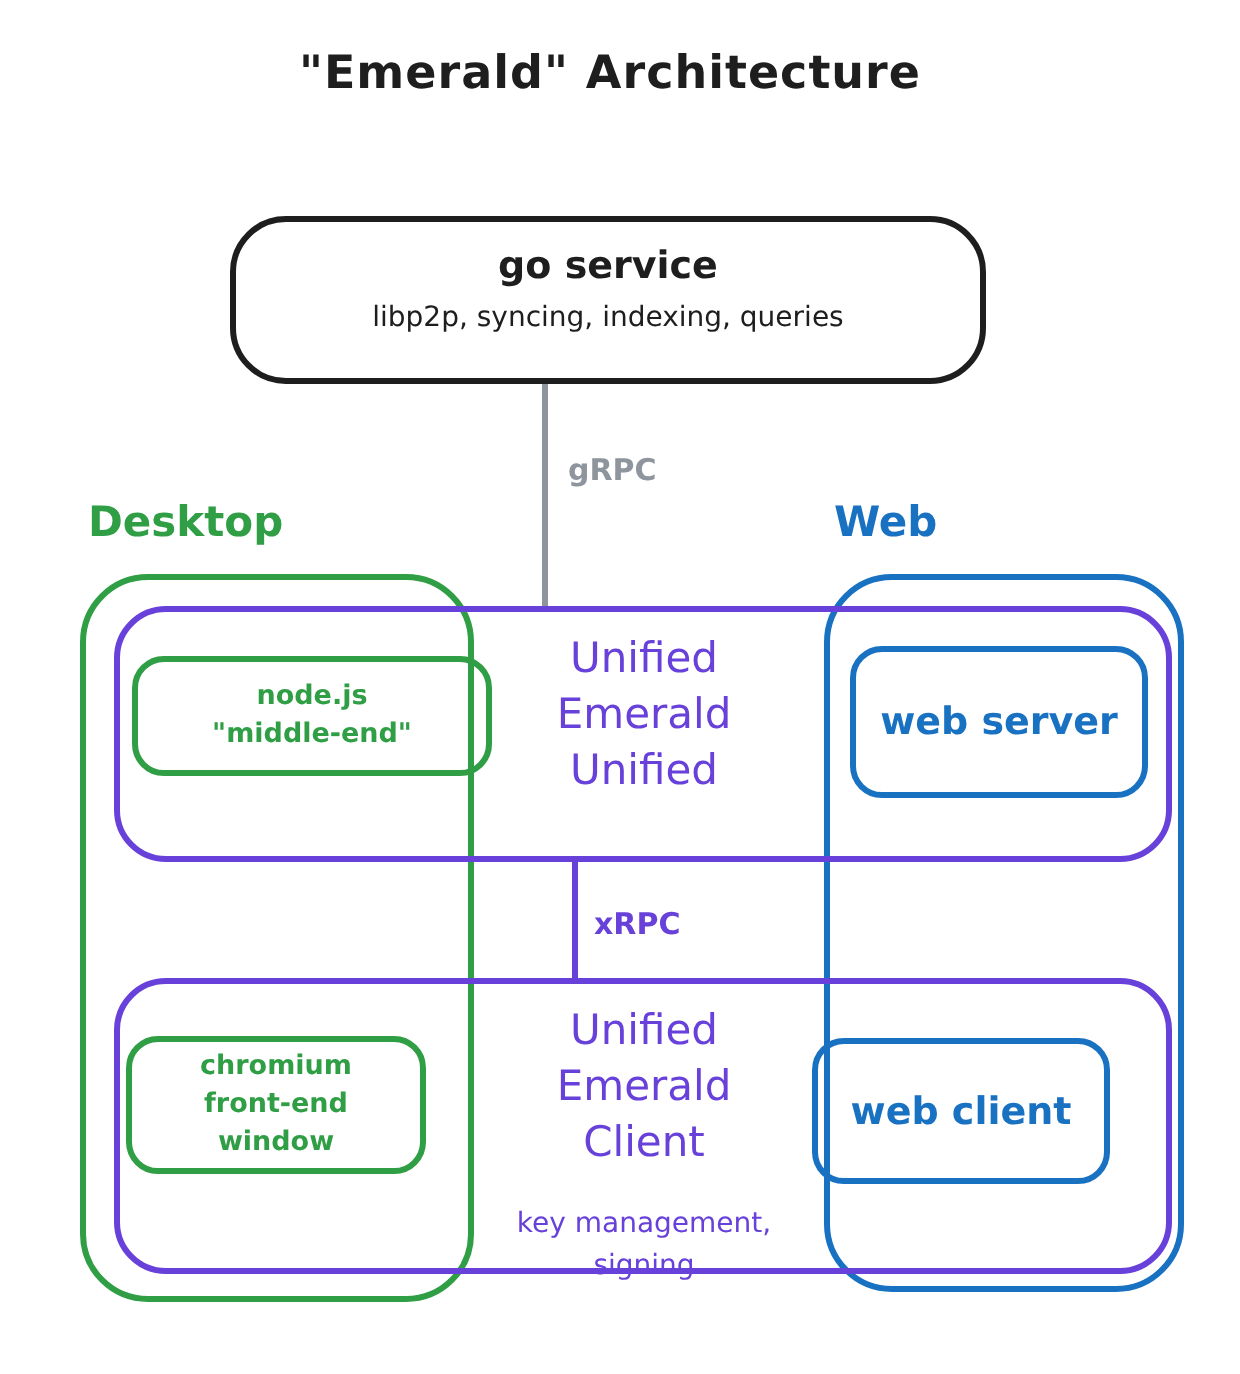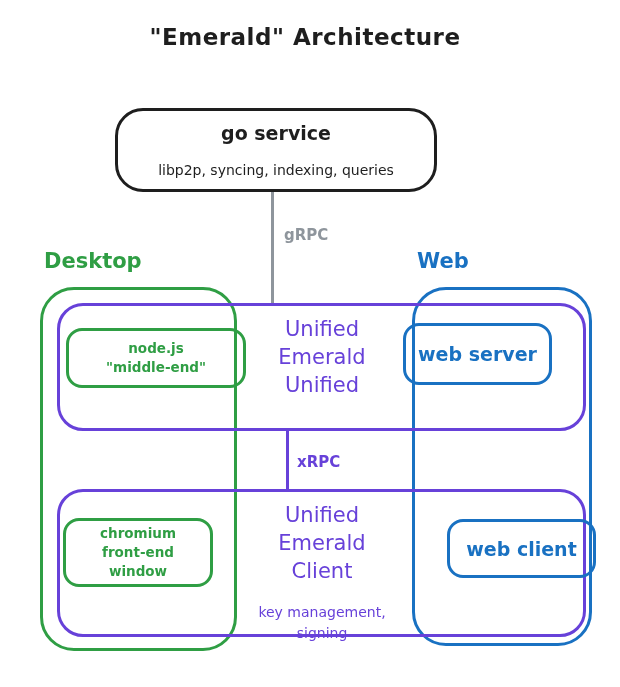--- a/index.html
+++ b/index.html
@@ -26,35 +26,35 @@
     letter-spacing: 0.5px;
   }
 
   .box {
     position: absolute;
     box-sizing: border-box;
     background: transparent;
   }
 
   .go-service-box {
-    left: 115px; top: 108px; width: 322px; height: 84px;
+    left: 115px; top: 108px; width: 378px; height: 84px;
     border: 3px solid var(--black);
     border-radius: 28px;
     text-align: center;
   }
   .go-service-title {
     display: block;
     margin-top: 11px;
     font-size: 19px;
     font-weight: bold;
     color: var(--black);
   }
   .go-service-subtitle {
     display: block;
-    margin-top: 18px;
+    margin-top: 7px;
     font-size: 14px;
     color: var(--black);
   }
 
   .grpc-line {
     left: 271px; top: 192px; width: 3px; height: 112px;
     background: var(--gray);
   }
   .grpc-label {
     left: 284px; top: 226px;
@@ -108,25 +108,25 @@
     left: 63px; top: 518px; width: 150px; height: 69px;
     border: 3px solid var(--green);
   }
   .green-text {
     font-size: 13.5px;
     font-weight: bold;
     color: var(--green);
     line-height: 19px;
   }
   .web-server-box {
-    left: 403px; top: 323px; width: 149px; height: 62px;
+    left: 425px; top: 323px; width: 149px; height: 76px;
     border: 3px solid var(--blue);
   }
   .web-client-box {
-    left: 447px; top: 519px; width: 149px; height: 59px;
+    left: 406px; top: 519px; width: 149px; height: 73px;
     border: 3px solid var(--blue);
   }
   .blue-box-label {
     font-size: 19px;
     font-weight: bold;
     color: var(--blue);
   }
 
   .purple-heading {
     width: 170px;

